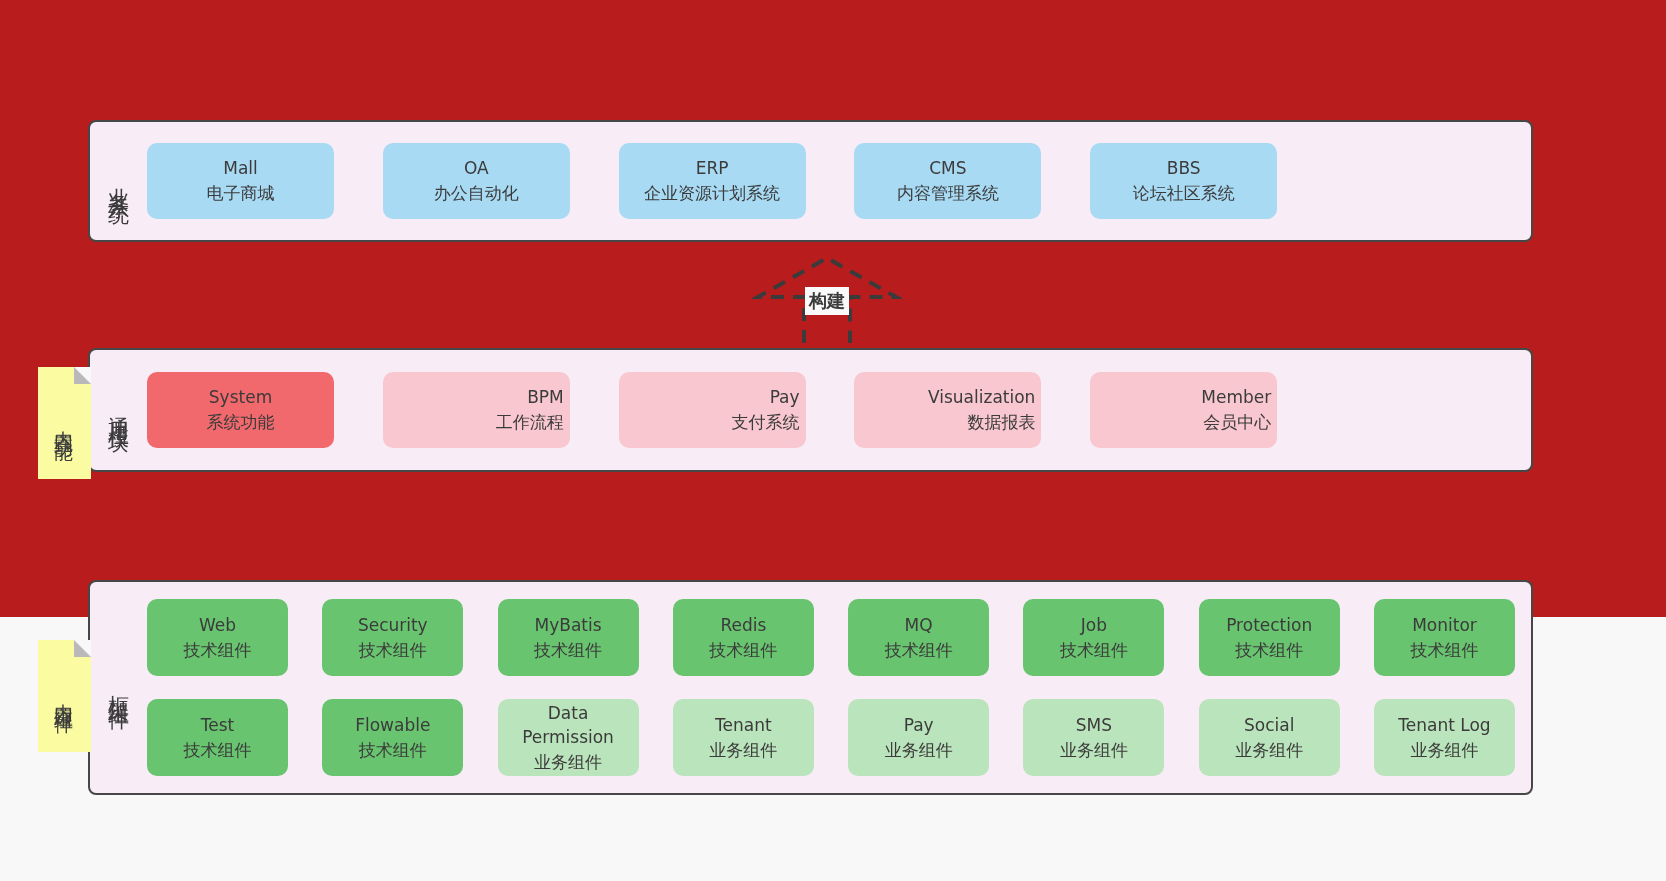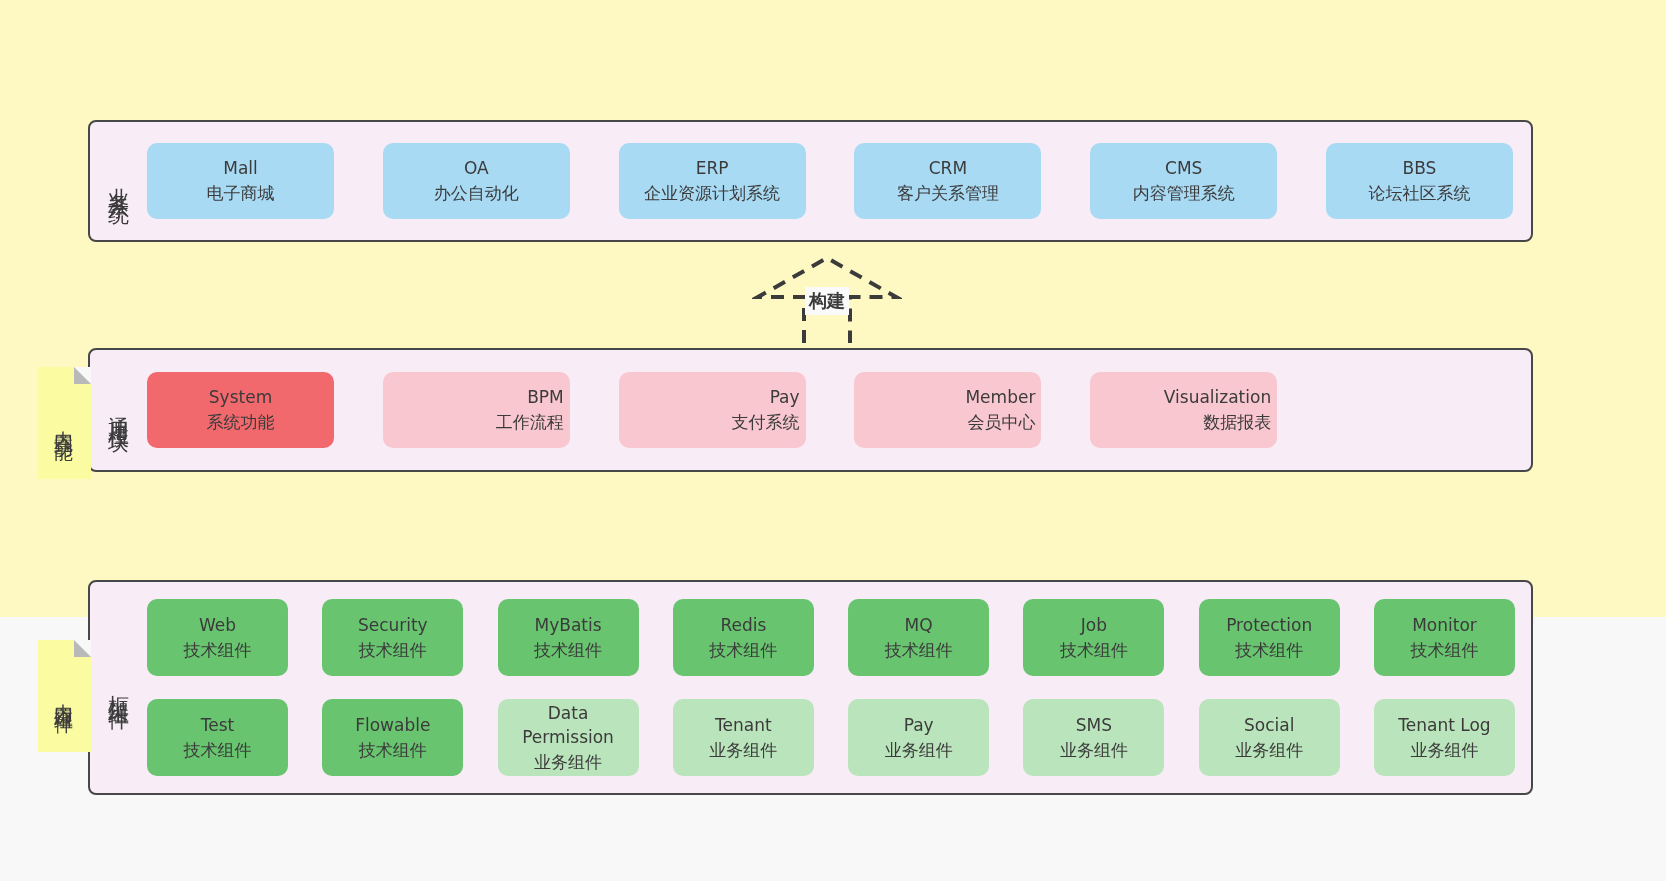--- a/index.html
+++ b/index.html
@@ -3,21 +3,21 @@
 <meta charset="utf-8">
 <style>
   * { margin: 0; padding: 0; box-sizing: border-box; }
   html, body { width: 1666px; height: 881px; }
   body {
     font-family: "DejaVu Sans", "Liberation Sans", sans-serif;
     background: #f8f8f8;
     color: #3b3b3b;
     overflow: hidden;
   }
-  .page { position: relative; width: 1666px; height: 617px; background: #fef9c3; }
+  .page { position: relative; width: 1666px; height: 617px; background: #b91c1c; }
 
   
   .band {
     position: absolute;
     left: 88px;
     width: 1445px;
     background: #f8edf7;
     border: 2px solid #474747;
     border-radius: 8px;
     display: flex;
@@ -133,24 +133,20 @@
       </div>
       <div class="box blue">
         <div>OA</div>
         <div>办公自动化</div>
       </div>
       <div class="box blue">
         <div>ERP</div>
         <div>企业资源计划系统</div>
       </div>
       <div class="box blue">
-        <div>CRM</div>
-        <div>客户关系管理</div>
-      </div>
-      <div class="box blue">
         <div>CMS</div>
         <div>内容管理系统</div>
       </div>
       <div class="box blue">
         <div>BBS</div>
         <div>论坛社区系统</div>
       </div>
     </div>
   </div>
 
@@ -174,26 +170,26 @@
       </div>
       <div class="box pink">
         <div>BPM</div>
         <div>工作流程</div>
       </div>
       <div class="box pink">
         <div>Pay</div>
         <div>支付系统</div>
       </div>
       <div class="box pink">
+        <div>Visualization</div>
+        <div>数据报表</div>
+      </div>
+      <div class="box pink">
         <div>Member</div>
         <div>会员中心</div>
-      </div>
-      <div class="box pink">
-        <div>Visualization</div>
-        <div>数据报表</div>
       </div>
     </div>
   </div>
 
 
   <div class="band band3">
     <div class="sticky sticky2">
       <span class="fold"></span>
       <span class="sticky-text">内置组件</span>
     </div>

